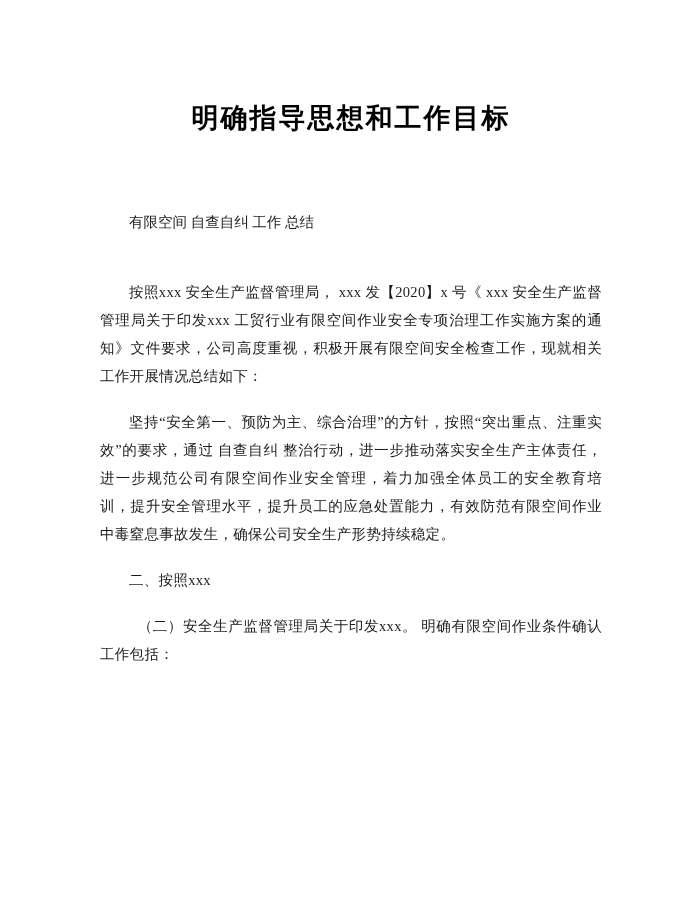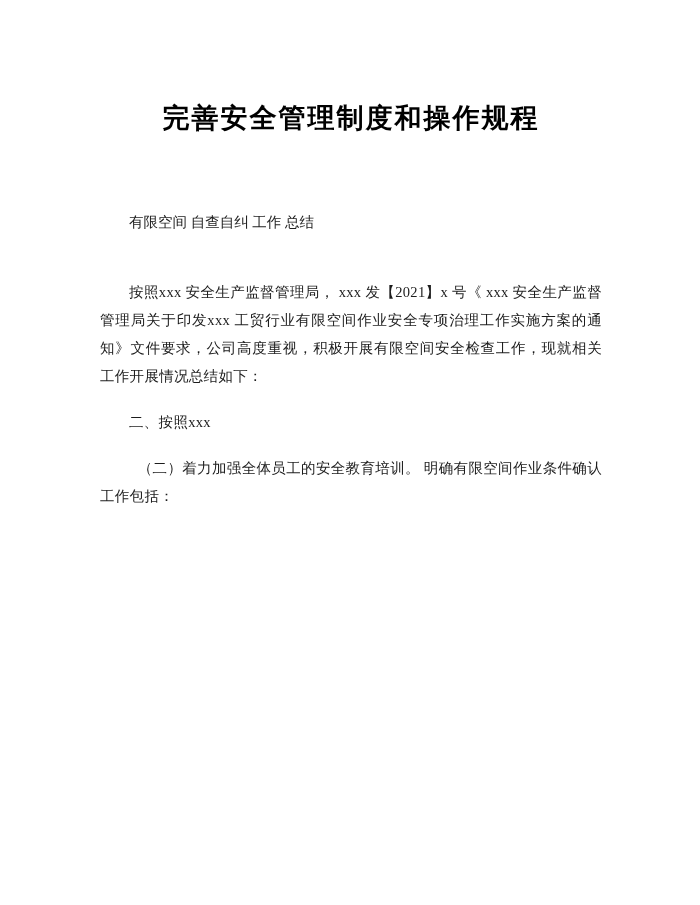--- a/index.html
+++ b/index.html
@@ -51,27 +51,28 @@
   .body-para.extra-indent {
     text-indent: 2.6em;
   }
 </style>
 </head>
 <body>
 
 <div class="page">
   <div class="content">
 
-    <h1 class="doc-title">完善安全管理制度和操作规程</h1>
+    <h1 class="doc-title">明确指导思想和工作目标</h1>
 
     <p class="doc-subtitle">有限空间 自查自纠 工作 总结</p>
 
-    <p class="body-para">按照xxx 安全生产监督管理局， xxx 发【2021】x 号《 xxx 安全生产监督管理局关于印发xxx 工贸行业有限空间作业安全专项治理工作实施方案的通知》文件要求，公司高度重视，积极开展有限空间安全检查工作，现就相关工作开展情况总结如下：</p>
+    <p class="body-para">按照xxx 安全生产监督管理局， xxx 发【2020】x 号《 xxx 安全生产监督管理局关于印发xxx 工贸行业有限空间作业安全专项治理工作实施方案的通知》文件要求，公司高度重视，积极开展有限空间安全检查工作，现就相关工作开展情况总结如下：</p>
 
 
+    <p class="body-para">坚持“安全第一、预防为主、综合治理”的方针，按照“突出重点、注重实效”的要求，通过 自查自纠 整治行动，进一步推动落实安全生产主体责任，进一步规范公司有限空间作业安全管理，着力加强全体员工的安全教育培训，提升安全管理水平，提升员工的应急处置能力，有效防范有限空间作业中毒窒息事故发生，确保公司安全生产形势持续稳定。</p>
 
     <p class="section-heading">二、按照xxx</p>
 
 
-    <p class="body-para extra-indent">（二）着力加强全体员工的安全教育培训。 明确有限空间作业条件确认工作包括：</p>
+    <p class="body-para extra-indent">（二）安全生产监督管理局关于印发xxx。 明确有限空间作业条件确认工作包括：</p>
 
   </div>
 </div>
 
 </body></html>

